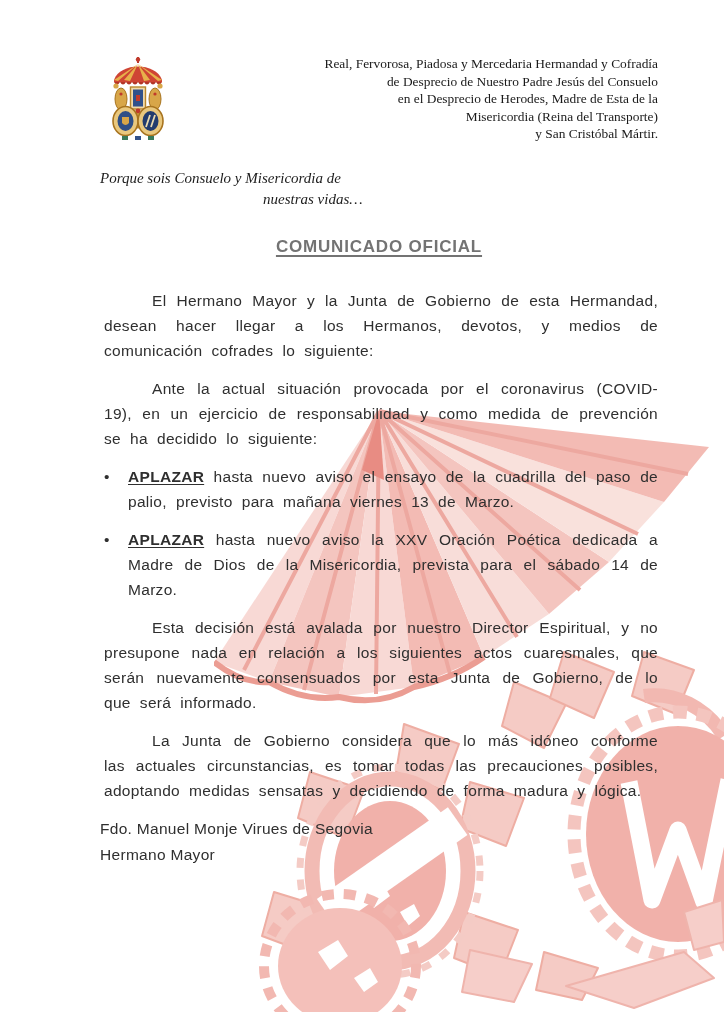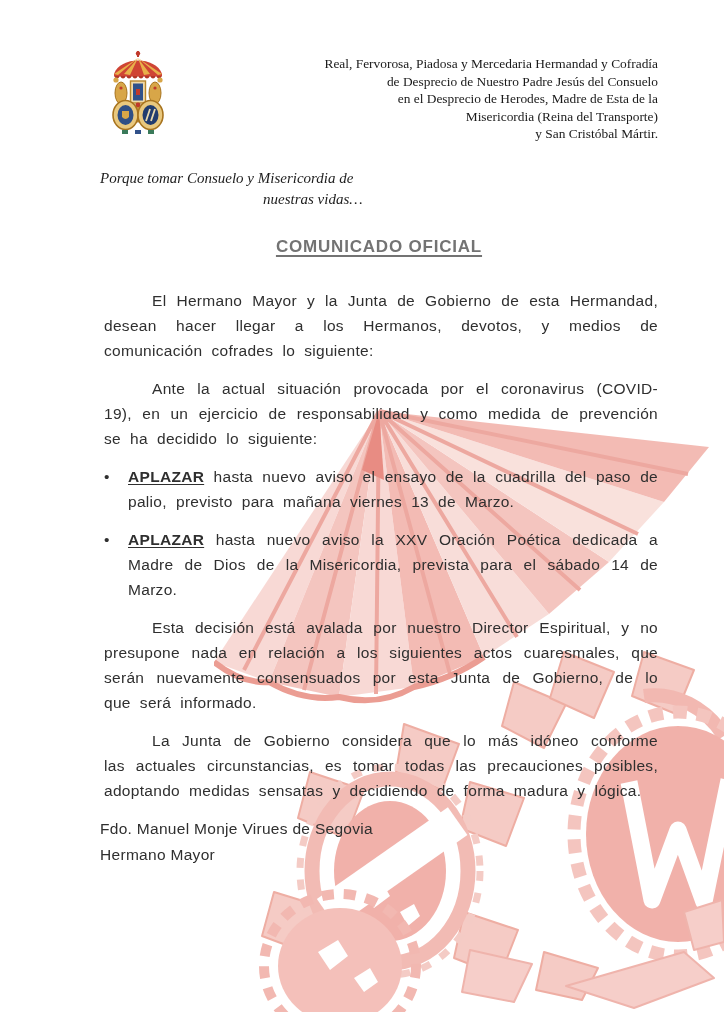--- a/index.html
+++ b/index.html
@@ -16,21 +16,21 @@
   .watermark{
     position:absolute;left:214px;top:352px;width:510px;height:660px;
     z-index:0;pointer-events:none;
   }
   
   .content{
     position:relative;z-index:1;
     padding:46px 66px 0 100px;
   }
   
-  .letterhead{display:flex;align-items:center;gap:8px;}
+  .letterhead{display:flex;align-items:flex-end;gap:8px;}
   .crest{width:56px;height:86px;margin-left:10px;flex:0 0 auto;}
   .org-block{
     flex:1;text-align:right;margin-top:9px;
     font-family:"Liberation Serif",serif;
     font-size:13.4px;line-height:17.6px;color:#191919;
   }
   
   .motto{
     margin-top:25px;
     font-family:"Liberation Serif",serif;
@@ -160,21 +160,21 @@
       <div class="org-block">
         <div>Real, Fervorosa, Piadosa y Mercedaria Hermandad y Cofradía</div>
         <div>de Desprecio de Nuestro Padre Jesús del Consuelo</div>
         <div>en el Desprecio de Herodes, Madre de Esta de la</div>
         <div>Misericordia (Reina del Transporte)</div>
         <div>y San Cristóbal Mártir.</div>
       </div>
     </header>
 
     <div class="motto">
-      <div>Porque tomar Consuelo y Misericordia de</div>
+      <div>Porque sois Consuelo y Misericordia de</div>
       <div class="motto-line2">nuestras vidas…</div>
     </div>
 
     <h1 class="doc-title">COMUNICADO OFICIAL</h1>
 
     <div class="doc-body" id="doc-body">
         <p>El Hermano Mayor y la Junta de Gobierno de esta Hermandad, desean hacer llegar a los Hermanos, devotos, y medios de comunicación cofrades lo siguiente:</p>
         <p>Ante la actual situación provocada por el coronavirus (COVID-19), en un ejercicio de responsabilidad y como medida de prevención se ha decidido lo siguiente:</p>
         <div class="bullet-item">
           <span class="bullet-dot">•</span>

